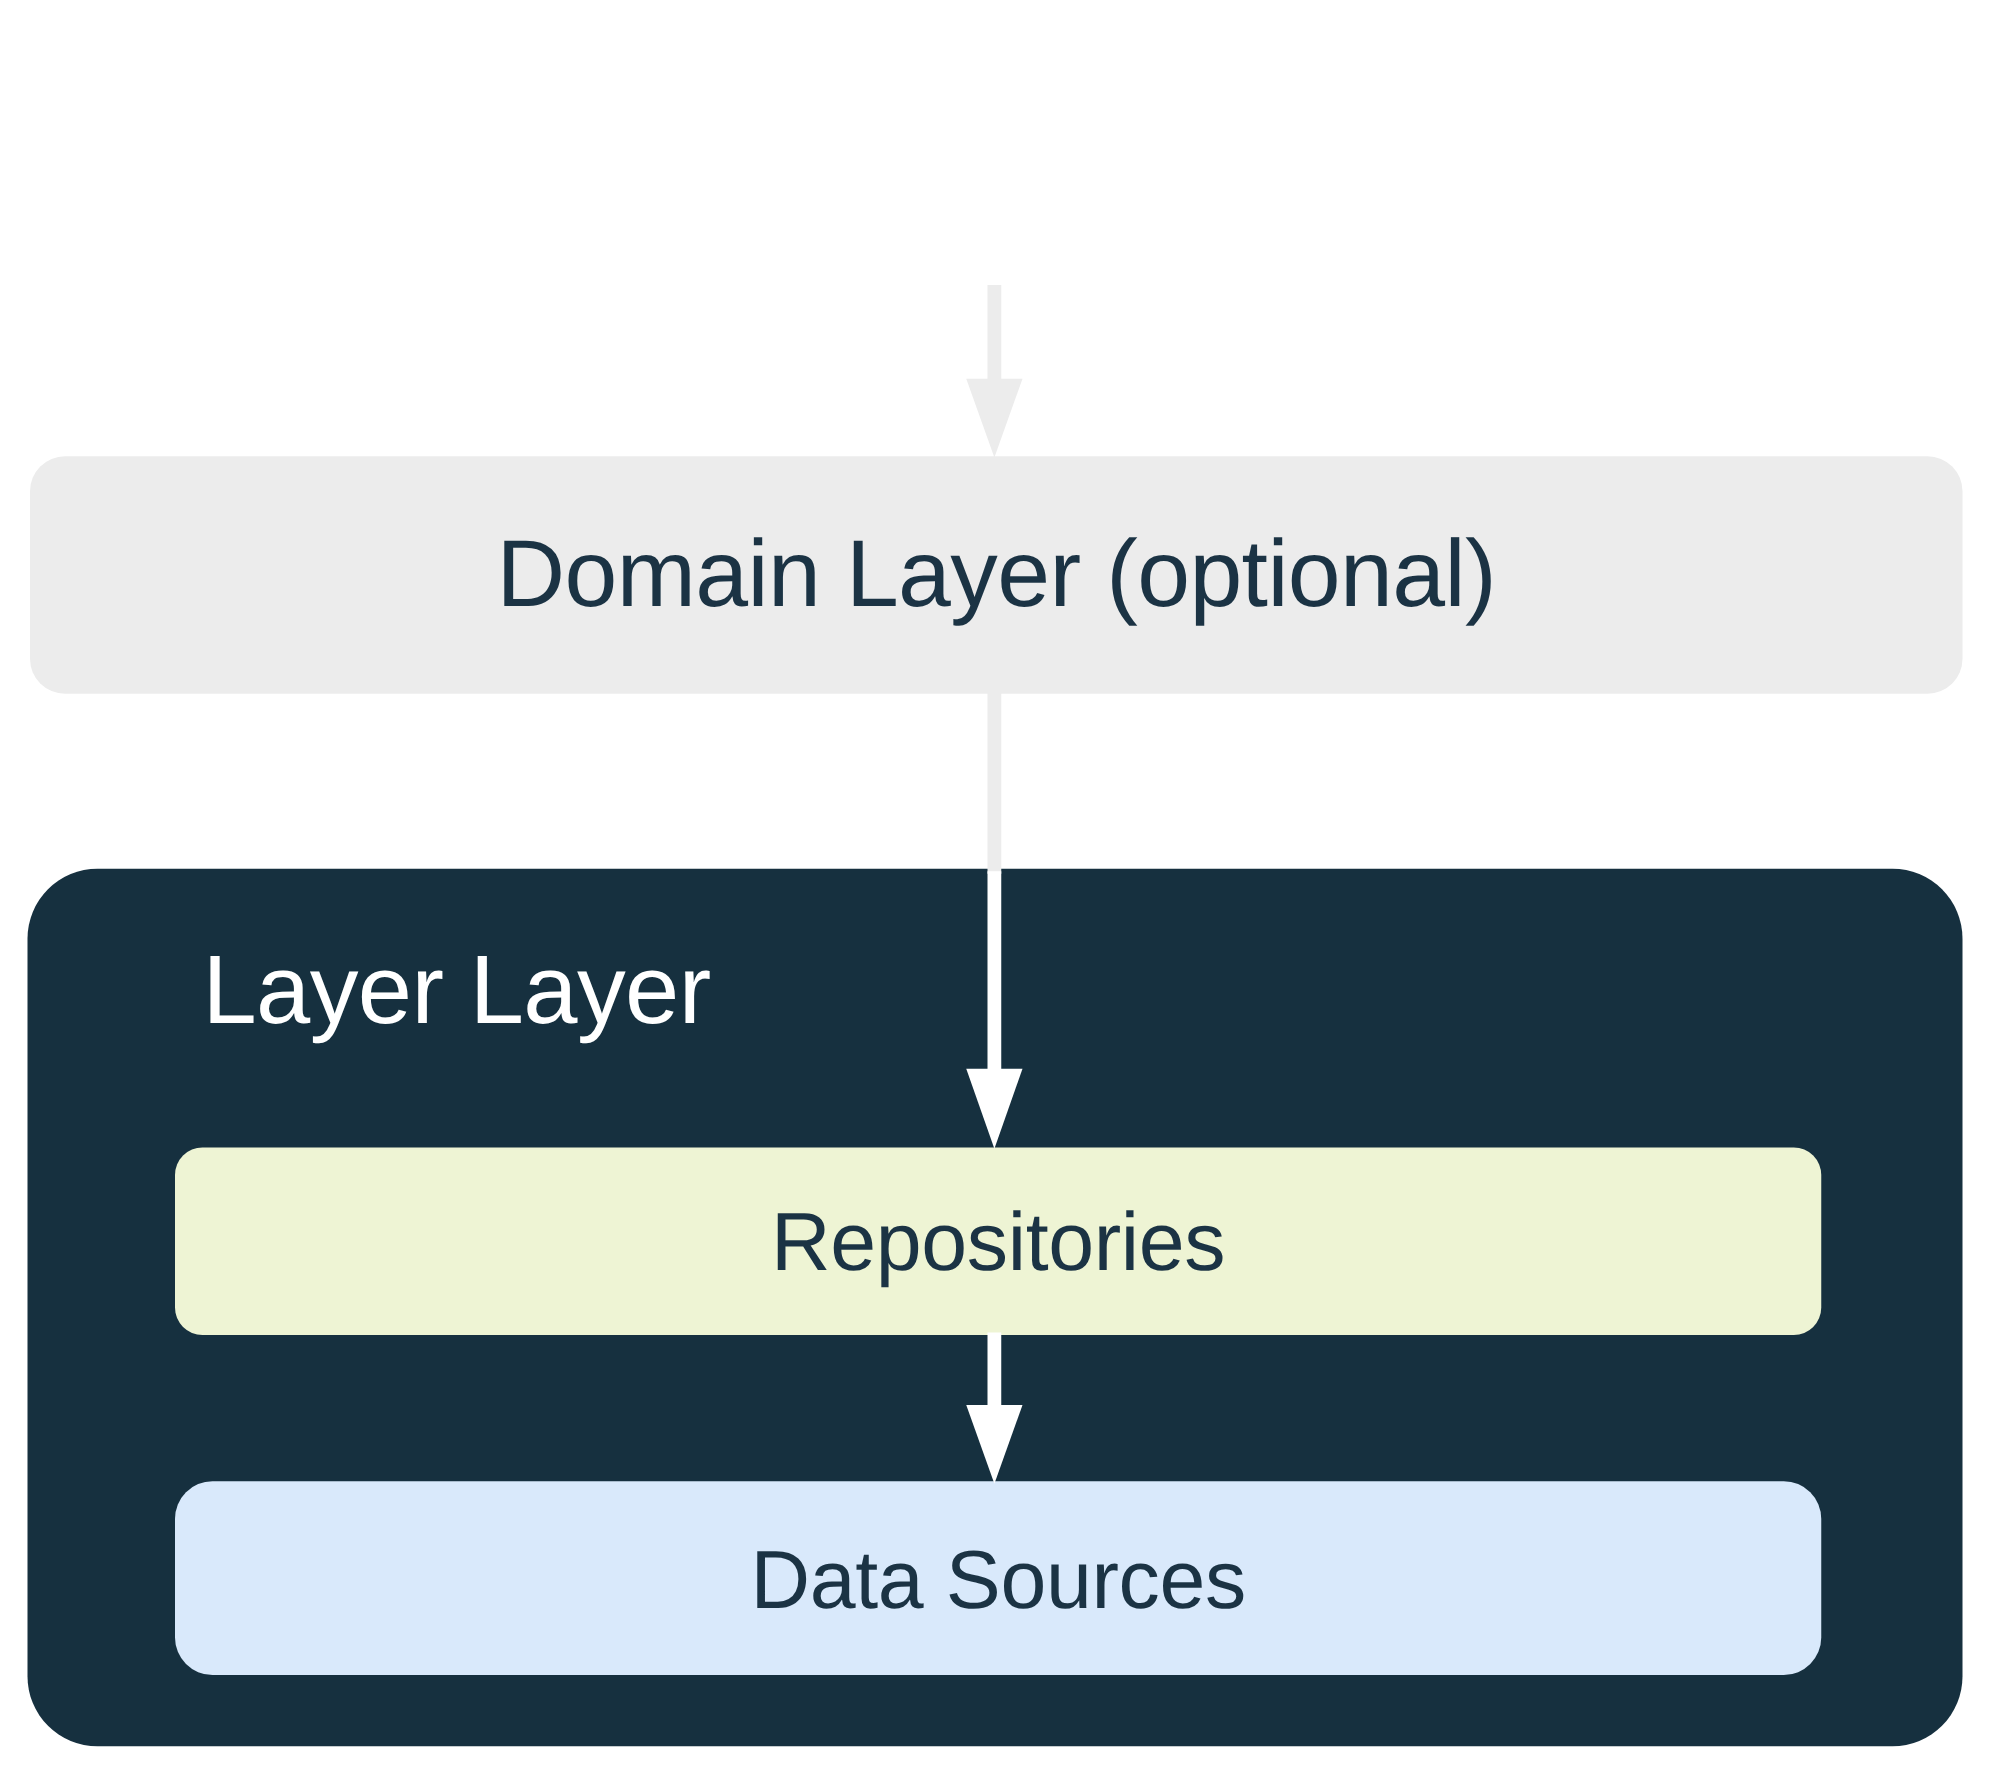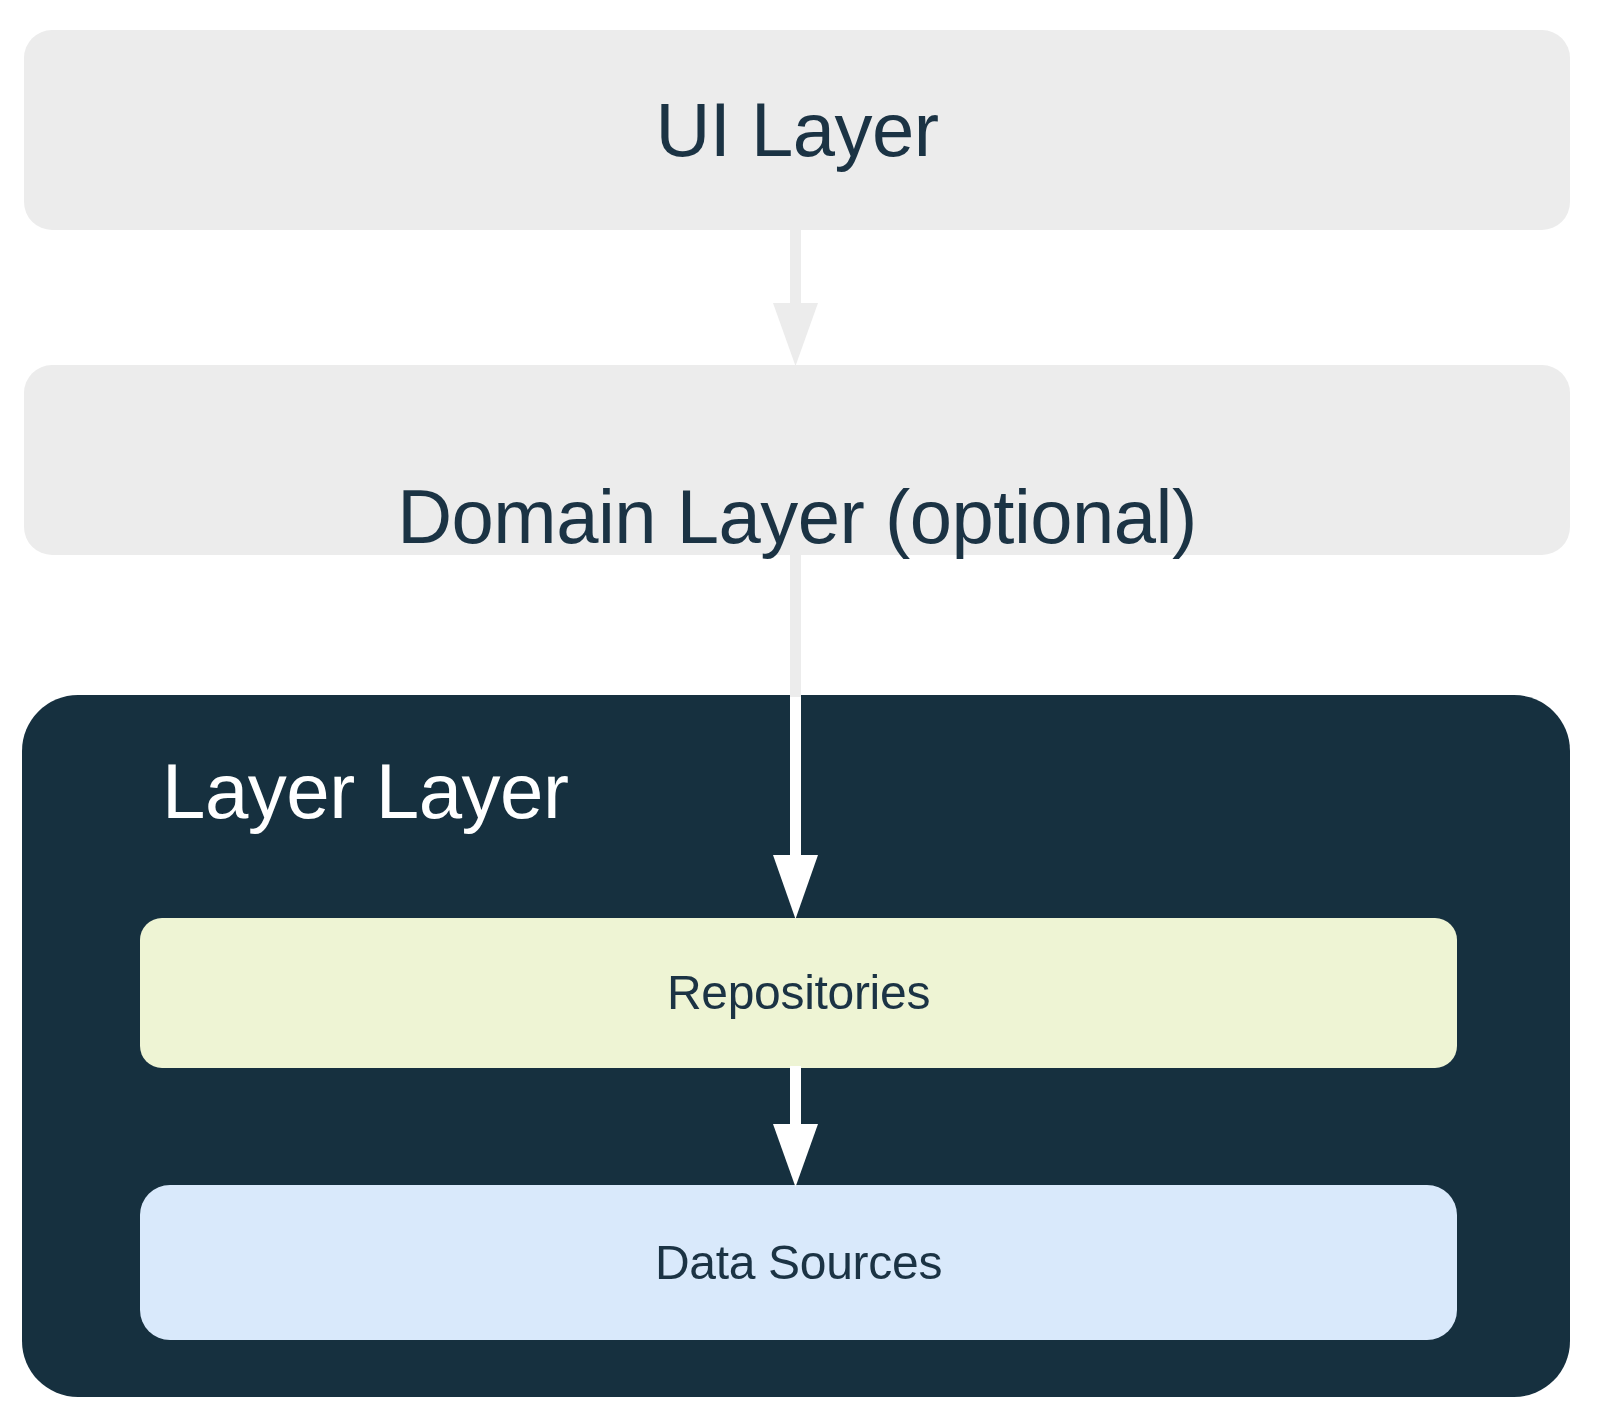--- a/index.html
+++ b/index.html
@@ -32,21 +32,21 @@
   .layer-label {
     font-size: 76px;
     line-height: 1;
     color: #1b3344;
     font-weight: 400;
     letter-spacing: -0.5px;
     white-space: nowrap;
   }
 
   #ui-layer-box   { left: 24px; top: 30px;  width: 1546px; height: 200px; }
-  #domain-layer-box { left: 24px; top: 365px; width: 1546px; height: 190px; align-items: flex-end; }
+  #domain-layer-box { left: 24px; top: 365px; width: 1546px; height: 190px; }
 
   
   #data-layer-box {
     position: absolute;
     box-sizing: border-box;
     left: 22px;
     top: 695px;
     width: 1548px;
     height: 702px;
     background: #16303f;
@@ -69,21 +69,21 @@
     position: absolute;
     box-sizing: border-box;
     left: 140px;
     width: 1317px;
     border-radius: 22px;
     display: flex;
     align-items: center;
     justify-content: center;
   }
   .inner-label {
-    font-size: 48px;
+    font-size: 66px;
     line-height: 1;
     color: #1b3344;
     font-weight: 400;
     letter-spacing: -0.3px;
     white-space: nowrap;
   }
   #repositories-box { top: 918px;  height: 150px; background: #eef4d4; }
   #data-sources-box { top: 1185px; height: 155px; background: #d9e9fb; border-radius: 30px; }
 
   
@@ -94,23 +94,20 @@
     width: 1600px;
     height: 1428px;
     pointer-events: none;
   }
 </style>
 </head>
 <body>
 
 <div id="canvas">
 
-  <div class="layer-box" id="ui-layer-box">
-    <span class="layer-label">UI Layer</span>
-  </div>
 
   <div class="layer-box" id="domain-layer-box">
     <span class="layer-label">Domain Layer (optional)</span>
   </div>
 
   <div id="data-layer-box"></div>
 
   <div id="data-layer-title">Layer Layer</div>
 
   <div class="inner-card" id="repositories-box">

